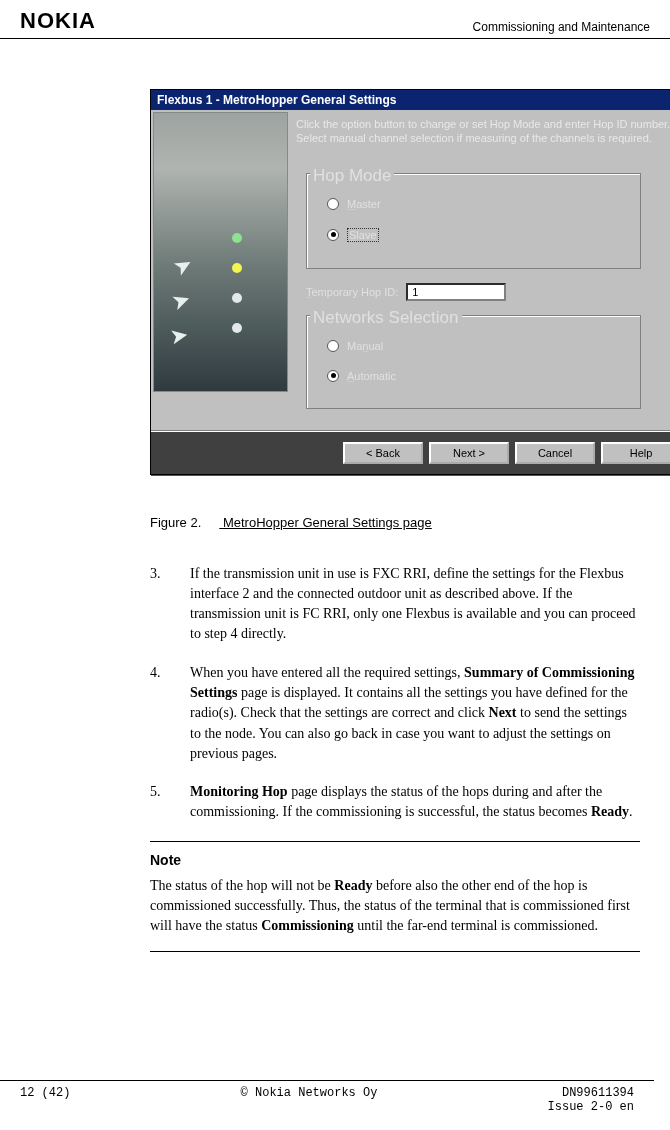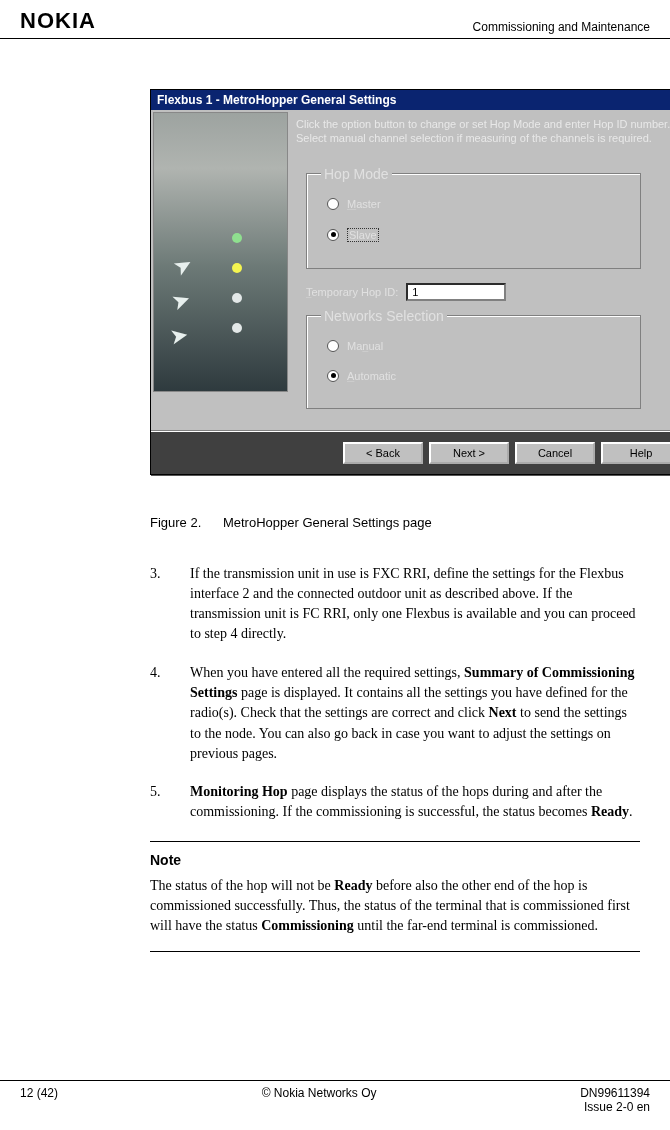--- a/index.html
+++ b/index.html
@@ -83,24 +83,24 @@
   .instr { color:#e8e8e8; font-size:11px; line-height:1.25; margin-bottom:27px;}
   .fieldset {
     border: 1px solid #808080;
     box-shadow: inset 1px 1px 0 #fff;
     padding: 6px 10px 8px 10px;
     margin: 0 40px 14px 10px;
     position: relative;
   }
   .fieldset .legend {
     position: absolute;
-    top: -8px; left: 14px;
+    top: -8px; left: 3px;
     background: #c0c0c0;
     padding: 0 3px;
-    font-size: 14px;
+    font-size: 17px;
     color: #e0e0e0;
   }
   .radio-row { display:flex; align-items:center; gap:8px; margin:18px 0; color:#e0e0e0;padding-left:10px;}
   .radio-dot {
     width:12px;height:12px;border-radius:50%;
     background:#fff;border:1px solid #555;
     display:flex;align-items:center;justify-content:center;
     font-size:7px;
   }
   .radio-dot.sel::after{content:"";width:5px;height:5px;background:#000;border-radius:50%;}
@@ -121,34 +121,35 @@
     width:80px;height:22px;
     background:#c0c0c0;
     border:2px outset #fff;
     font-family:Tahoma,Arial,sans-serif;font-size:11px;
     cursor:pointer;
   }
   .figcap {
     font-family: Arial, Helvetica, sans-serif;
     font-size: 13px;
     margin-bottom: 34px;
+    text-decoration: underline;
   }
   .figcap .fignum { display:inline-block; margin-right: 18px;}
   .numlist { list-style:none; }
   .numlist li { display:flex; margin-bottom:18px; line-height:1.45; }
   .numlist .num { width:40px; flex-shrink:0;}
   .bold { font-weight:bold; }
   .note-block { margin-top:10px; border-top:1px solid #000; border-bottom:1px solid #000; padding:10px 0 14px 0;}
   .note-title { font-family: Arial, Helvetica, sans-serif; font-size:14px; margin-bottom:8px;font-weight:bold;}
   .note-body { line-height:1.45;}
   .footer {
-    position:absolute; bottom:16px; left:0; right:0;
+    position:absolute; bottom:16px; left:0; right:16px;
     border-top:1px solid #000;
     padding:5px 20px 0 20px;
-    font-family: Liberation Sans, sans-serif;
+    font-family: Liberation Mono, monospace;
     font-size:12px;
     display:flex; justify-content:space-between;gap:6px;
   }
   .footer .fr { text-align:right; }
   .sel-box { border:1px dotted #333; padding:0 1px;}
 </style>
 </head>
 <body>
 
 <div class="header">

